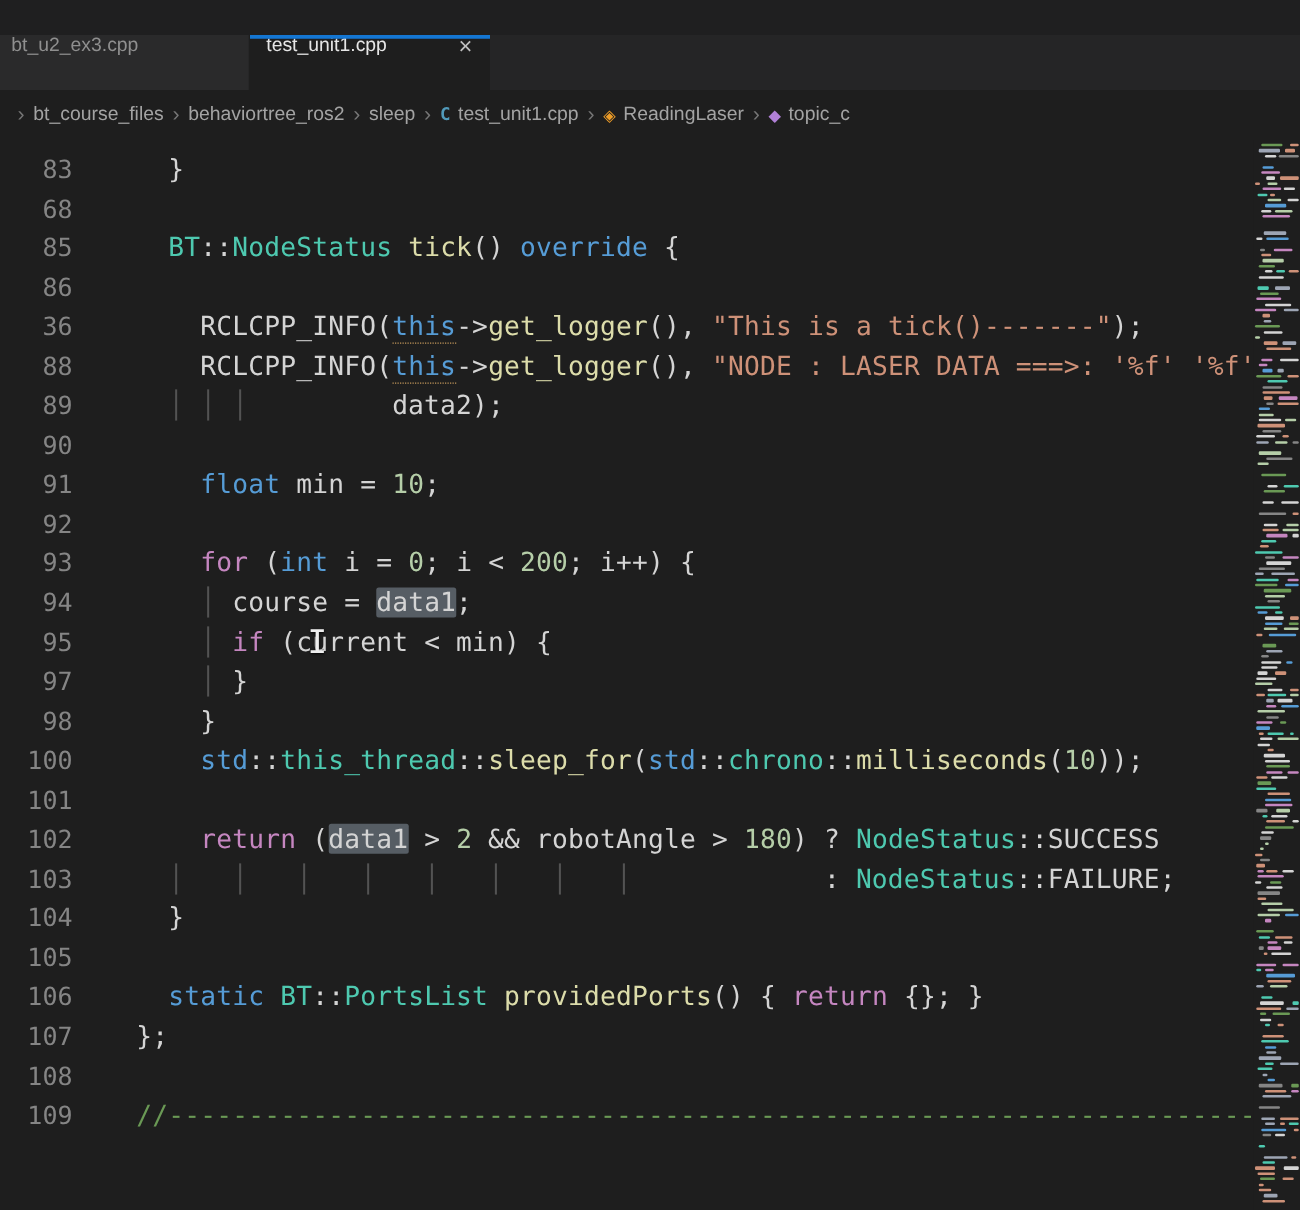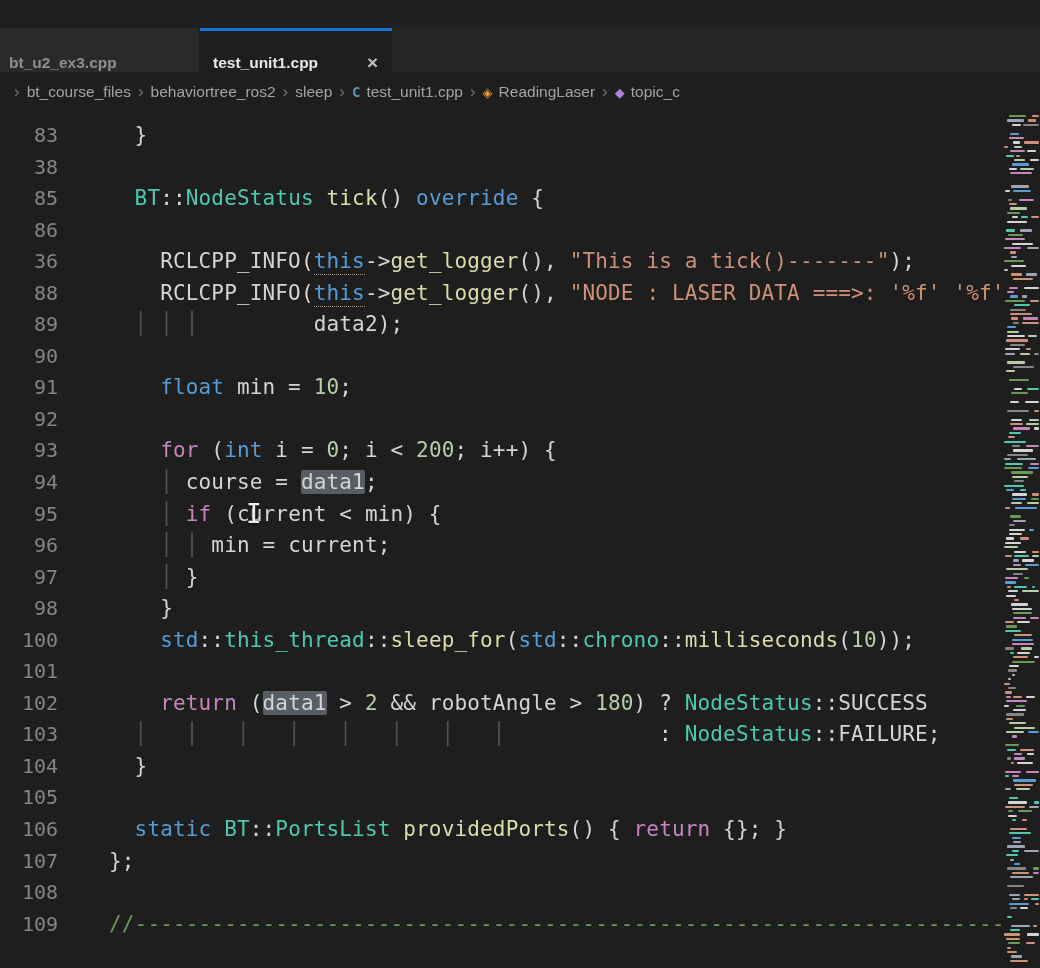--- a/index.html
+++ b/index.html
@@ -1,20 +1,20 @@
 <!DOCTYPE html>
 <html><head>
 <meta charset="utf-8">
 <style>
   html,body{margin:0;padding:0;width:1040px;height:968px;overflow:hidden;background:#1e1e1e;}
   body{font-family:"Liberation Sans",sans-serif;position:relative;}
 
   .title-bar{height:28px;background:#1f1f20;}
   .tab-bar{height:44px;background:#252526;display:flex;}
-  .tab{box-sizing:border-box;display:flex;align-items:flex-end;font-size:15.5px;position:relative;cursor:pointer;font-weight:bold;}
+  .tab{box-sizing:border-box;display:flex;align-items:flex-start;font-size:15.5px;position:relative;cursor:pointer;}
   .tab.inactive{width:200px;background:#2a2a2b;color:#8f8f8f;padding-left:9px;border-right:1px solid #1e1e1e;}
   .tab.active{width:192px;background:#1e1e1e;color:#e6e6e6;padding:0 14px 0 13px;}
   .tab.active::before{content:"";position:absolute;left:0;top:0;right:0;height:2.5px;background:#1476d2;}
   .tab .close{margin-left:auto;color:#c0c0c0;font-size:19px;line-height:1;}
 
   .breadcrumbs{height:40px;background:#1e1e1e;display:flex;align-items:center;font-size:15.5px;color:#a3a3a3;padding-left:7px;white-space:nowrap;overflow:hidden;}
   .bc-sep{color:#767676;font-size:17px;margin:0 7px;}
   .bc-item{display:inline-flex;align-items:center;gap:6px;cursor:pointer;}
   .bc-icon{font-size:13px;line-height:1;}
   .bc-icon.file{font-weight:bold;font-size:14px;font-family:"DejaVu Sans Mono","Liberation Mono",monospace;}
@@ -77,21 +77,21 @@
     </span>
   </div>
 
 <div class="editor">
   <div class="code-area" id="code-lines">
       <div class="line">
         <span class="ln">83</span>
         <span class="lc"><span style="color: rgb(212, 212, 212);">  }</span></span>
       </div>
       <div class="line">
-        <span class="ln">38</span>
+        <span class="ln">68</span>
         <span class="lc"></span>
       </div>
       <div class="line">
         <span class="ln">85</span>
         <span class="lc"><span style="color: rgb(212, 212, 212);">  </span><span style="color: rgb(78, 201, 176);">BT</span><span style="color: rgb(212, 212, 212);">::</span><span style="color: rgb(78, 201, 176);">NodeStatus</span><span style="color: rgb(212, 212, 212);"> </span><span style="color: rgb(220, 220, 170);">tick</span><span style="color: rgb(212, 212, 212);">() </span><span style="color: rgb(86, 156, 214);">override</span><span style="color: rgb(212, 212, 212);"> {</span></span>
       </div>
       <div class="line">
         <span class="ln">86</span>
         <span class="lc"></span>
       </div>
@@ -122,24 +122,20 @@
         <span class="ln">93</span>
         <span class="lc"><span style="color: rgb(212, 212, 212);">    </span><span style="color: rgb(197, 134, 192);">for</span><span style="color: rgb(212, 212, 212);"> (</span><span style="color: rgb(86, 156, 214);">int</span><span style="color: rgb(212, 212, 212);"> i = </span><span style="color: rgb(181, 206, 168);">0</span><span style="color: rgb(212, 212, 212);">; i &lt; </span><span style="color: rgb(181, 206, 168);">200</span><span style="color: rgb(212, 212, 212);">; i++) {</span></span>
       </div>
       <div class="line">
         <span class="ln">94</span>
         <span class="lc"><span style="color: rgb(212, 212, 212);">    </span><span style="color: rgb(83, 83, 83);">│</span><span style="color: rgb(212, 212, 212);"> course = </span><span class="hl" style="color: rgb(212, 212, 212);">data1</span><span style="color: rgb(212, 212, 212);">;</span></span>
       </div>
       <div class="line">
         <span class="ln">95</span>
         <span class="lc"><span style="color: rgb(212, 212, 212);">    </span><span style="color: rgb(83, 83, 83);">│</span><span style="color: rgb(212, 212, 212);"> </span><span style="color: rgb(197, 134, 192);">if</span><span style="color: rgb(212, 212, 212);"> (current &lt; min) {</span></span>
-      </div>
-      <div class="line">
-        <span class="ln">96</span>
-        <span class="lc"><span style="color: rgb(212, 212, 212);">    </span><span style="color: rgb(83, 83, 83);">│</span><span style="color: rgb(212, 212, 212);"> </span><span style="color: rgb(83, 83, 83);">│</span><span style="color: rgb(212, 212, 212);"> min = current;</span></span>
       </div>
       <div class="line">
         <span class="ln">97</span>
         <span class="lc"><span style="color: rgb(212, 212, 212);">    </span><span style="color: rgb(83, 83, 83);">│</span><span style="color: rgb(212, 212, 212);"> }</span></span>
       </div>
       <div class="line">
         <span class="ln">98</span>
         <span class="lc"><span style="color: rgb(212, 212, 212);">    }</span></span>
       </div>
       <div class="line">

